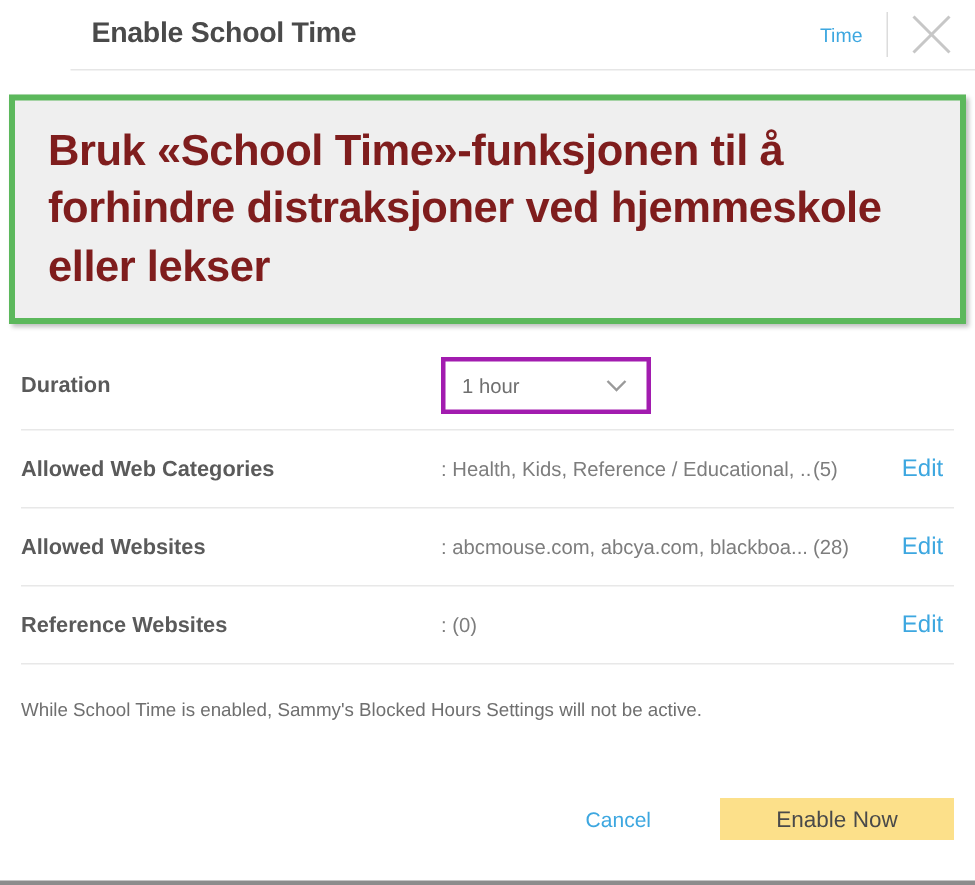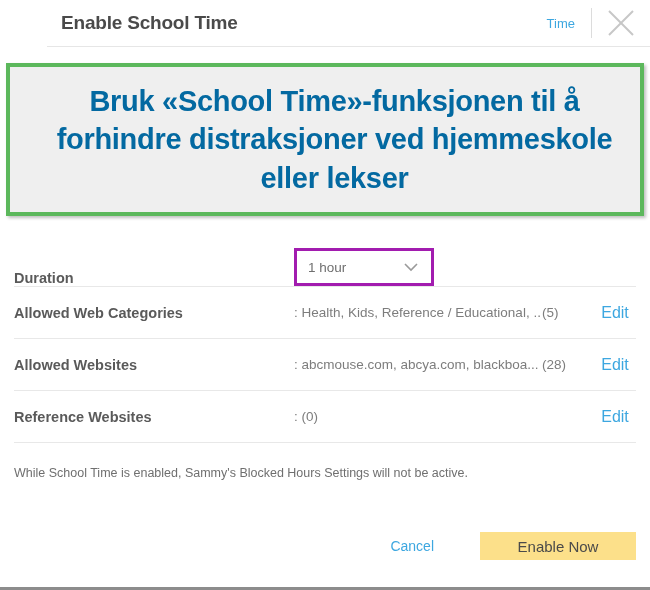--- a/index.html
+++ b/index.html
@@ -76,49 +76,47 @@
     height: 153px;
     box-sizing: border-box;
     background: #efefef;
     border: 4px solid #5cb85c;
     box-shadow: 2px 2px 3px rgba(0,0,0,0.25);
     display: flex;
     align-items: center;
     justify-content: center;
   }
   .promo-text {
-    color: #0369a1;
+    color: #7f1d1d;
     font-size: 29px;
     font-weight: bold;
     line-height: 1.33;
-    text-align: center;
     padding: 0 22px;
     letter-spacing: -0.3px;
-    margin-left: 19px;
   }
 
   
   .body {
     position: absolute;
     left: 0;
     top: 228px;
     right: 0;
   }
 
   .row {
     position: relative;
     display: flex;
     align-items: center;
     height: 51px;
     margin: 0 14px;
     border-bottom: 1px solid #e8e8e8;
   }
   .row.duration-row {
     height: 58px;
-    align-items: flex-end;
+    align-items: center;
   }
   .row-label {
     width: 280px;
     font-size: 14.5px;
     font-weight: bold;
     color: #5a5a5a;
     flex: none;
   }
   .row-value {
     flex: 1;

